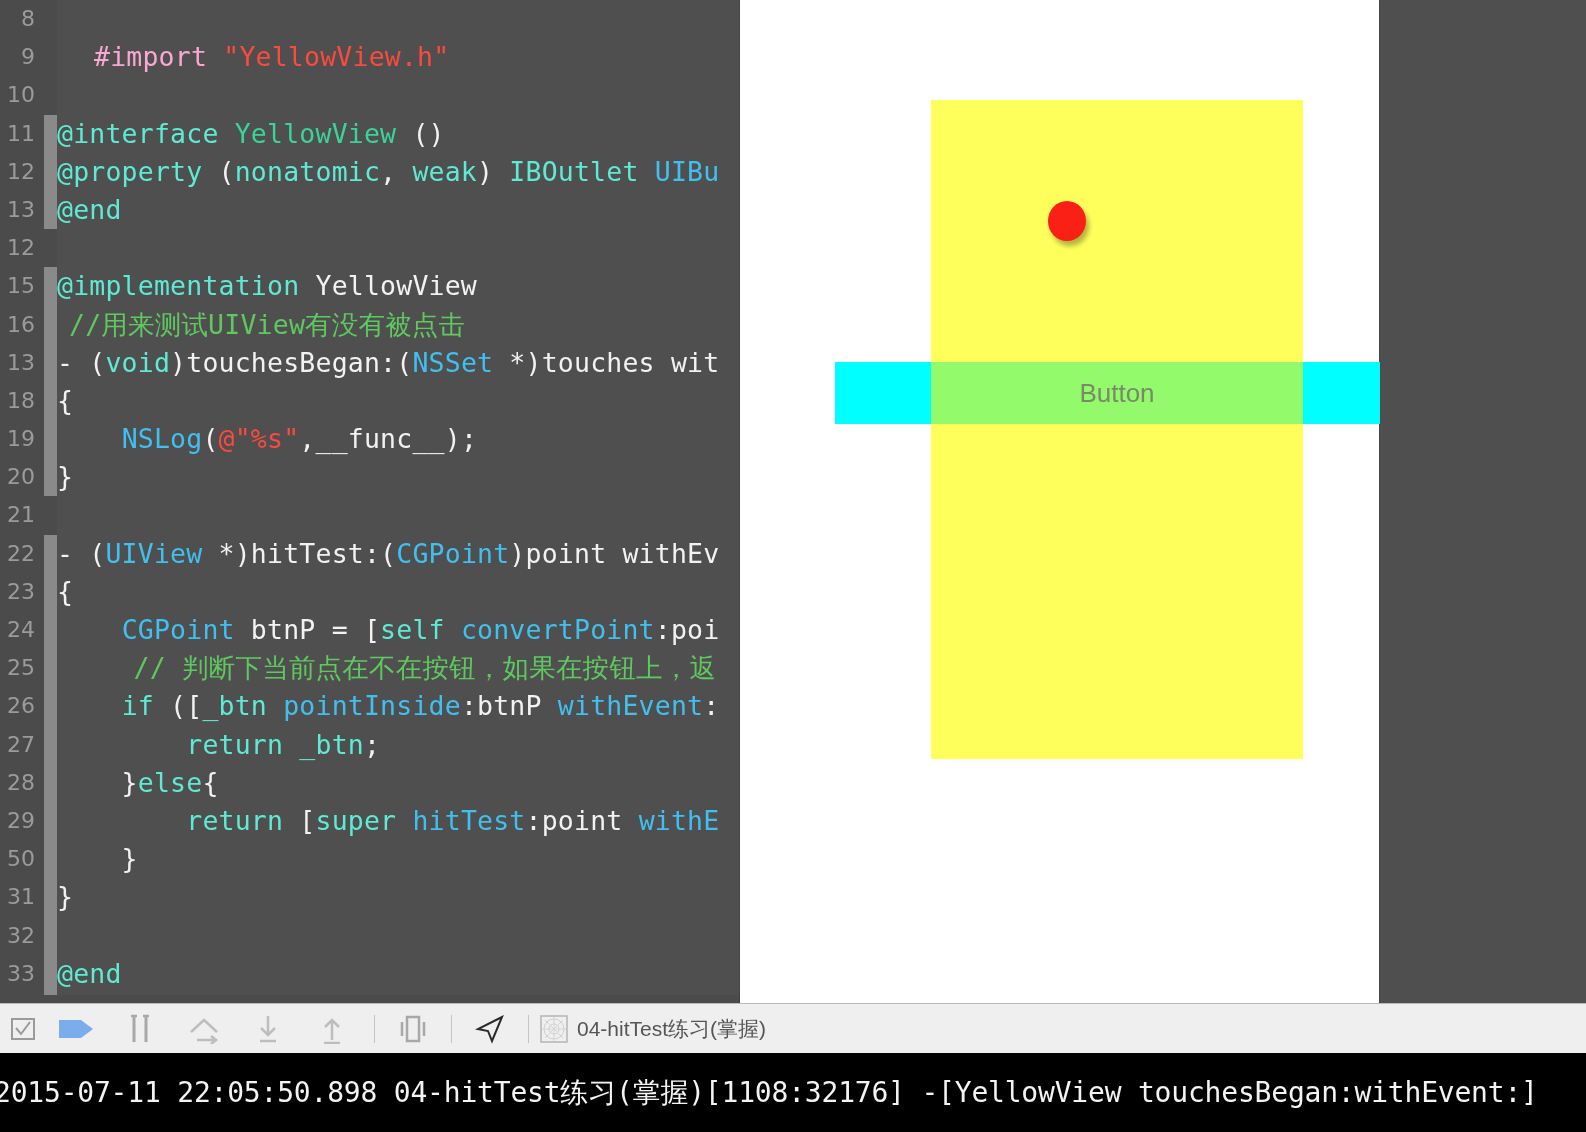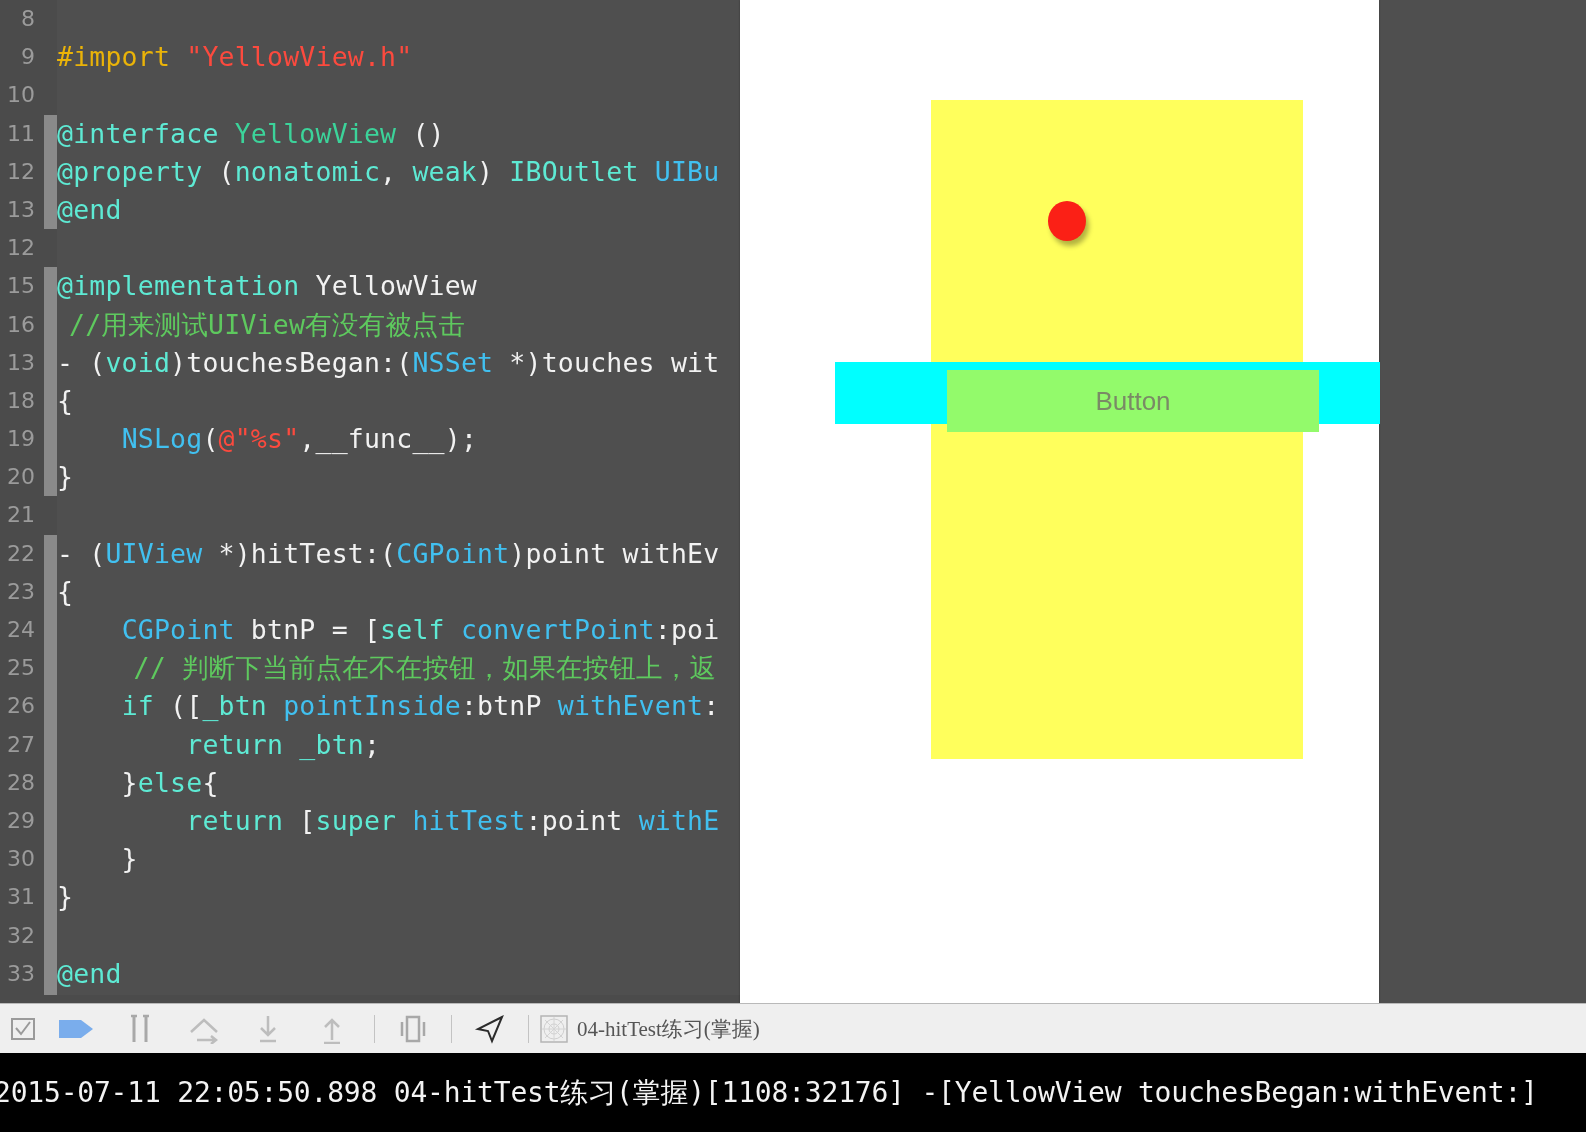--- a/index.html
+++ b/index.html
@@ -40,21 +40,21 @@
     background:transparent;
   }
   .mark.edited { background:#8a8a8a; }
   .src {
     position:absolute; left:57px; height:38.2px; line-height:38.2px;
     font-size:26.5px; letter-spacing:0.2px;
     color:#f2f2f2;
     font-family:"DejaVu Sans Mono", monospace;
     white-space:pre;
   }
-  .k-pre   { color:#eab308; }  
+  .k-pre   { color:#f9a8d4;margin-left:37px; }  
   .k-str   { color:#fc4a3e; }  
   .k-kw    { color:#5eead4; }  
   .k-type  { color:#41c0f0; }  
   .k-cls   { color:#3cd39a; }  
   .k-com   { color:#5ec95e;margin-left:12px; }  
   .k-plain { color:#f2f2f2; }
   .k-ivar  { color:#5eead4; }
 
   
   .simulator {
@@ -64,26 +64,26 @@
   }
   .yellow-view {
     position:absolute; left:191px; top:100px; width:372px; height:659px;
     background:#ffff5c;
   }
   .cyan-view {
     position:absolute; left:95px; top:362px; width:545px; height:62px;
     background:#00ffff;
   }
   .green-button {
-    position:absolute; left:207px; top:362px; width:372px; height:62px;
+    position:absolute; left:191px; top:362px; width:372px; height:62px;
     background:#93fa6b;
     color:#7a8a66;
     font-family:"Liberation Sans", sans-serif;
     font-size:26px;
-    display:flex; align-items:center; justify-content:center;margin-top:8px;
+    display:flex; align-items:center; justify-content:center;
   }
   .red-dot {
     position:absolute; left:308px; top:201px; width:38px; height:40px;
     background:#fb2016; border-radius:50%;
     box-shadow:3px 5px 5px rgba(0,0,0,0.30);
   }
 
   
   .toolbar {
     position:absolute; left:0; top:1003px; width:1586px; height:50px;
@@ -91,21 +91,21 @@
     border-top:1px solid #b9b9b9;
     display:flex; align-items:center;
   }
   .tb-item {
     height:50px; display:flex; align-items:center; justify-content:center;
   }
   .tb-sep {
     width:1px; height:28px; background:#c3c3c3; margin:0 10px;
   }
   .tb-label {
-    font-family:Liberation Serif, serif;
+    font-family:Liberation Sans, sans-serif;
     font-size:21px; color:#555; margin-left:8px; white-space:nowrap;text-align:right;
   }
 
   
   .console {
     position:absolute; left:0; top:1053px; width:1586px; height:101px;
     background:#000000;
     color:#f3f3f3;
   }
   .console-line {
@@ -142,21 +142,21 @@
         <div class="row"><div class="ln">20</div><div class="mark edited"></div><div class="src"><span class="k-plain">}</span></div></div>
         <div class="row"><div class="ln">21</div><div class="mark"></div><div class="src"></div></div>
         <div class="row"><div class="ln">22</div><div class="mark edited"></div><div class="src"><span class="k-plain">- (</span><span class="k-type">UIView</span><span class="k-plain"> *)hitTest:(</span><span class="k-type">CGPoint</span><span class="k-plain">)point withEv</span></div></div>
         <div class="row"><div class="ln">23</div><div class="mark edited"></div><div class="src"><span class="k-plain">{</span></div></div>
         <div class="row"><div class="ln">24</div><div class="mark edited"></div><div class="src"><span class="k-plain">    </span><span class="k-type">CGPoint</span><span class="k-plain"> btnP = [</span><span class="k-kw">self</span><span class="k-plain"> </span><span class="k-type">convertPoint</span><span class="k-plain">:poi</span></div></div>
         <div class="row"><div class="ln">25</div><div class="mark edited"></div><div class="src"><span class="k-com">    // 判断下当前点在不在按钮，如果在按钮上，返</span></div></div>
         <div class="row"><div class="ln">26</div><div class="mark edited"></div><div class="src"><span class="k-plain">    </span><span class="k-kw">if</span><span class="k-plain"> ([</span><span class="k-ivar">_btn</span><span class="k-plain"> </span><span class="k-type">pointInside</span><span class="k-plain">:btnP </span><span class="k-type">withEvent</span><span class="k-plain">:</span></div></div>
         <div class="row"><div class="ln">27</div><div class="mark edited"></div><div class="src"><span class="k-plain">        </span><span class="k-kw">return</span><span class="k-plain"> </span><span class="k-ivar">_btn</span><span class="k-plain">;</span></div></div>
         <div class="row"><div class="ln">28</div><div class="mark edited"></div><div class="src"><span class="k-plain">    }</span><span class="k-kw">else</span><span class="k-plain">{</span></div></div>
         <div class="row"><div class="ln">29</div><div class="mark edited"></div><div class="src"><span class="k-plain">        </span><span class="k-kw">return</span><span class="k-plain"> [</span><span class="k-kw">super</span><span class="k-plain"> </span><span class="k-type">hitTest</span><span class="k-plain">:point </span><span class="k-type">withE</span></div></div>
-        <div class="row"><div class="ln">30</div><div class="mark edited"></div><div class="src"><span class="k-plain">    }</span></div></div>
+        <div class="row"><div class="ln">50</div><div class="mark edited"></div><div class="src"><span class="k-plain">    }</span></div></div>
         <div class="row"><div class="ln">31</div><div class="mark edited"></div><div class="src"><span class="k-plain">}</span></div></div>
         <div class="row"><div class="ln">32</div><div class="mark edited"></div><div class="src"></div></div>
         <div class="row"><div class="ln">33</div><div class="mark edited"></div><div class="src"><span class="k-kw">@end</span></div></div>
         <div class="row"><div class="ln">34</div><div class="mark edited"></div><div class="src"></div></div>
       </div>
   </div>
   <div class="corner-strip"></div>
 
   <div class="simulator">
     <div class="yellow-view"></div>

